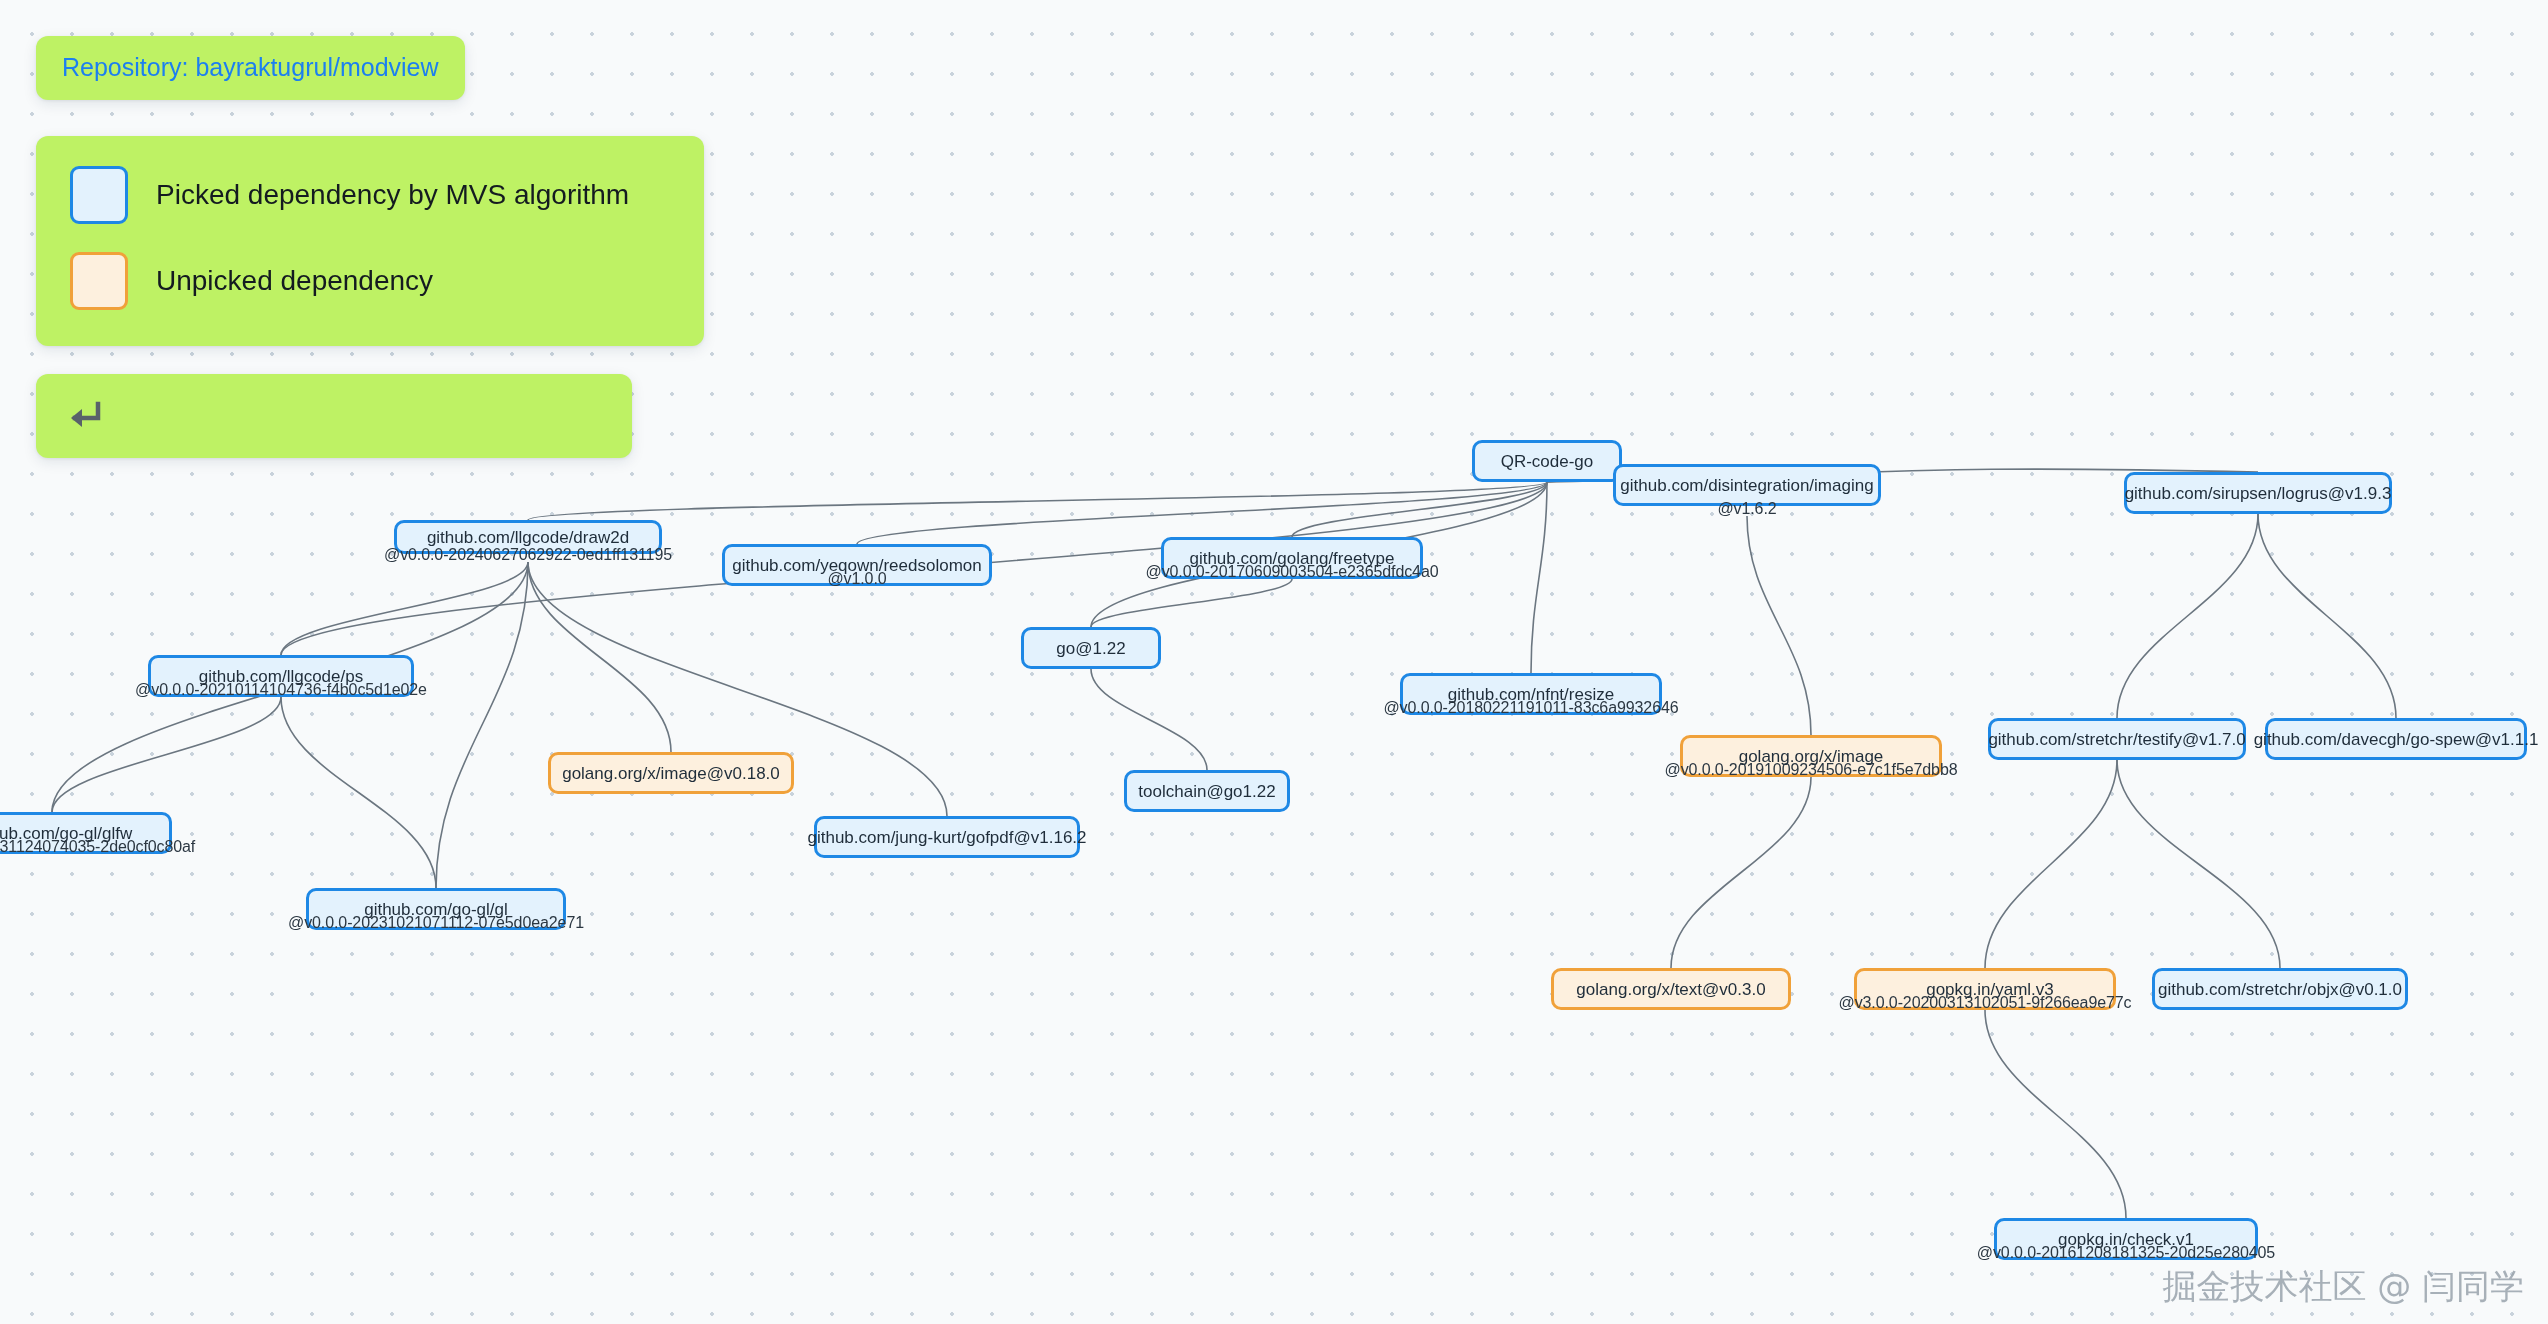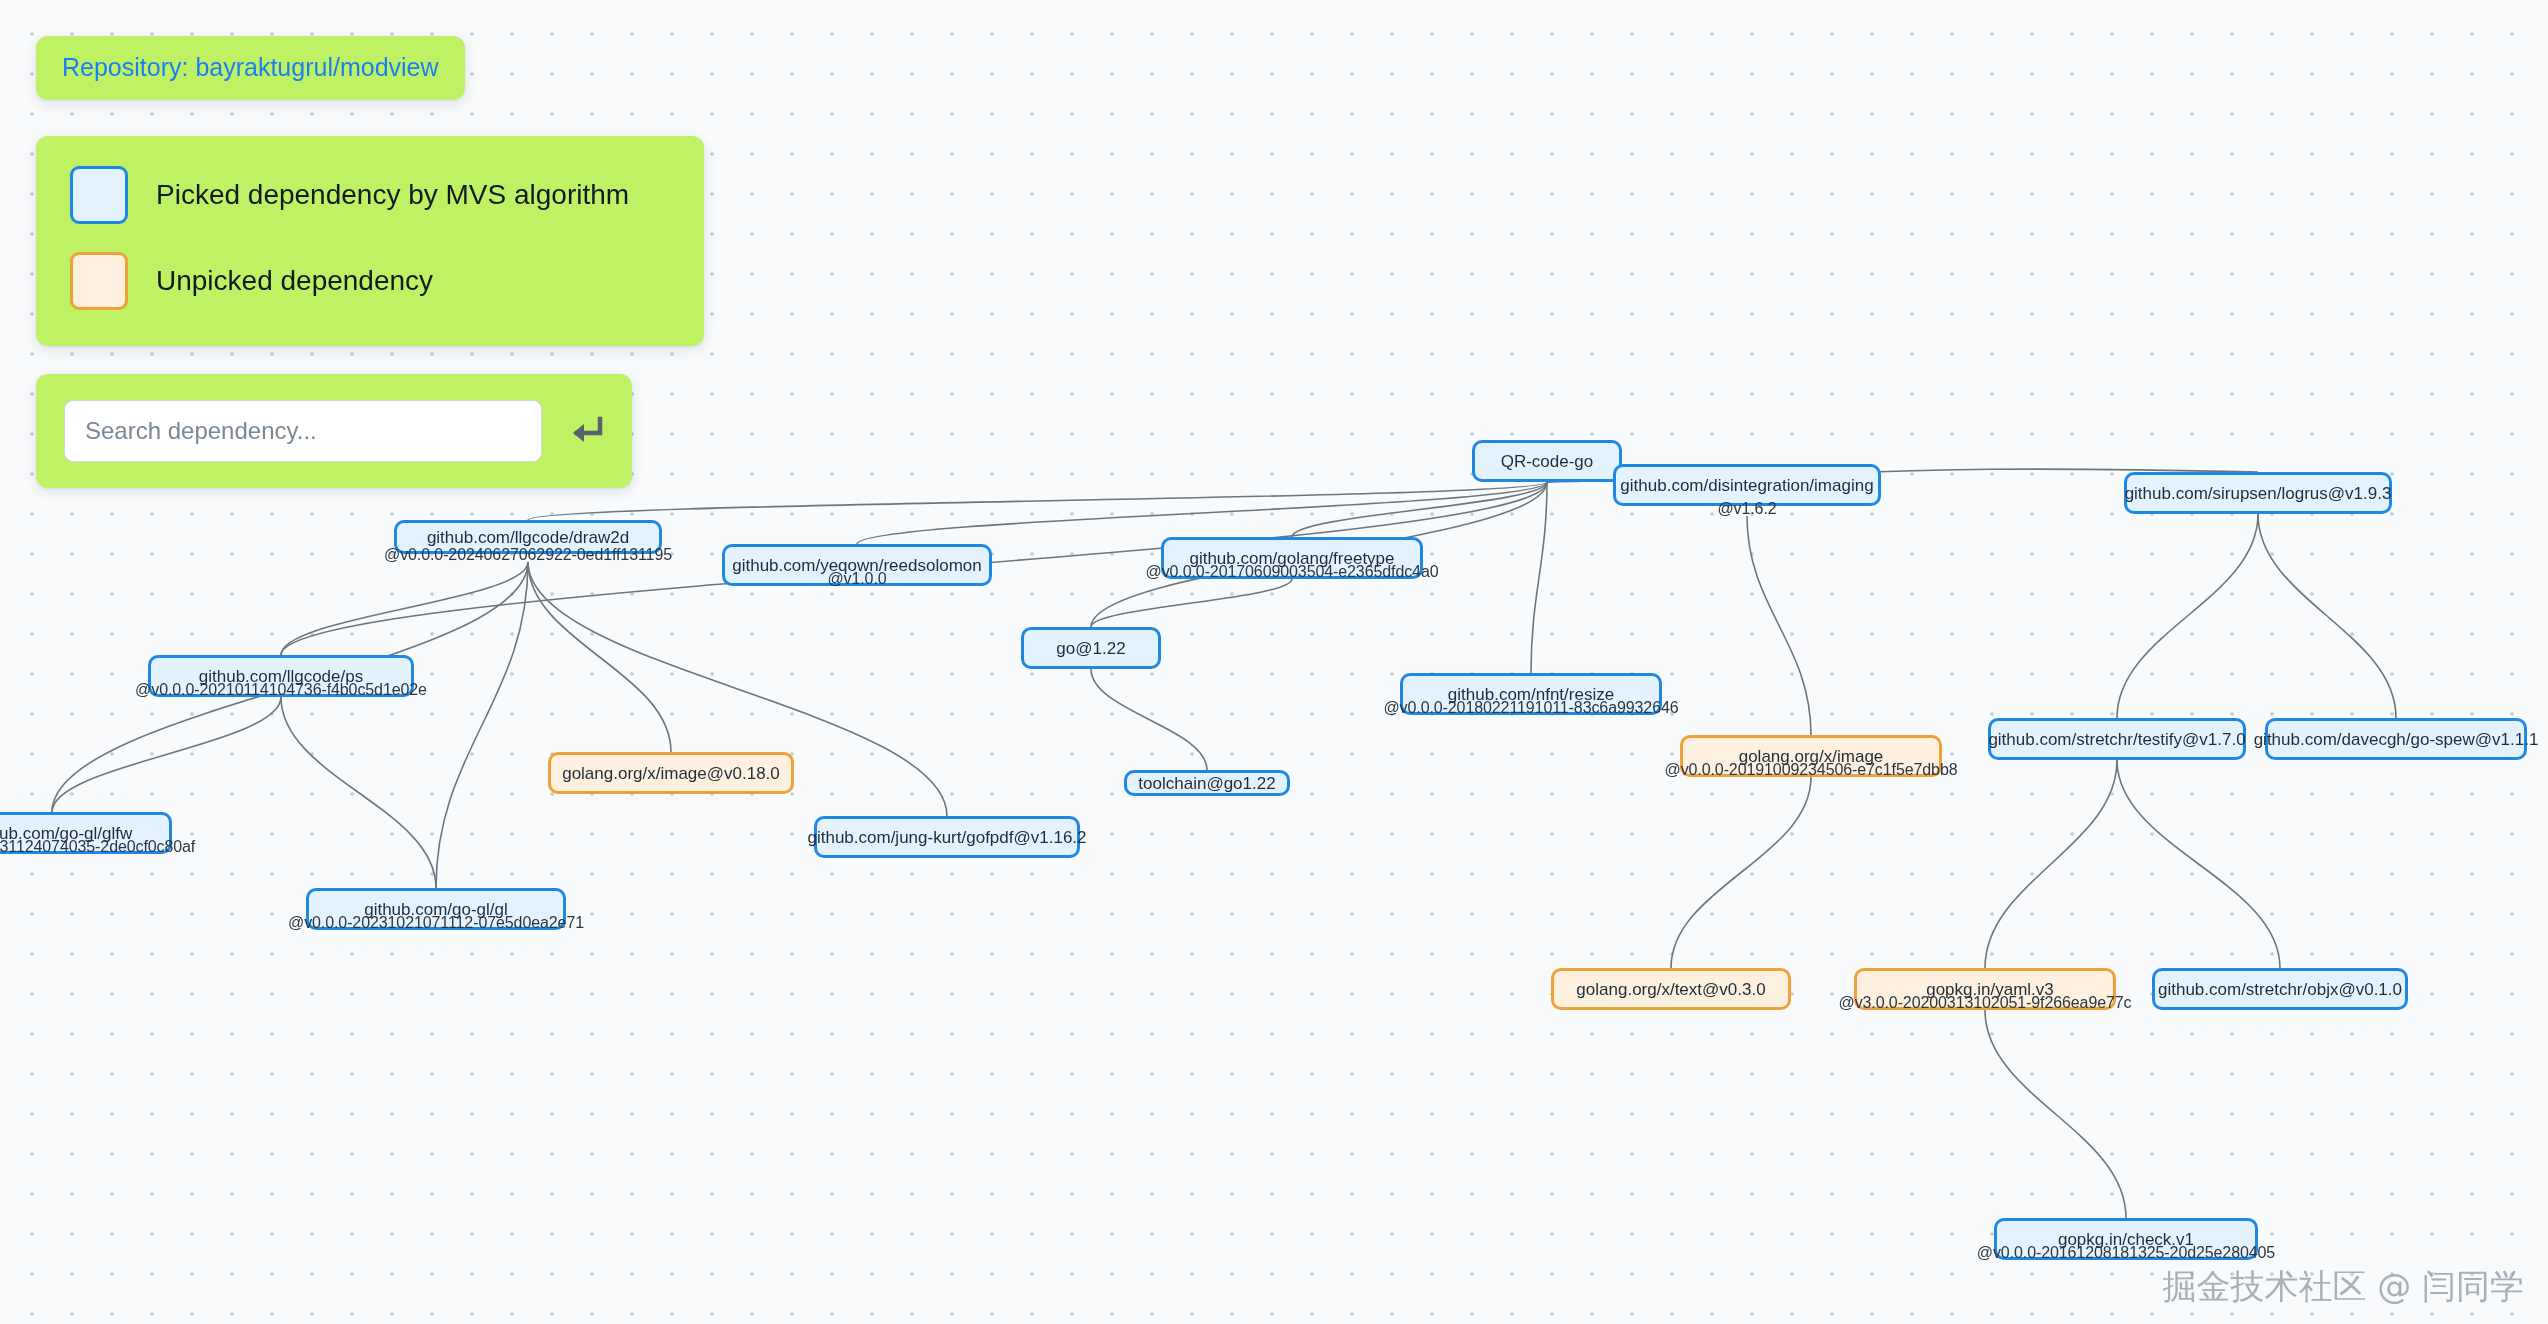--- a/index.html
+++ b/index.html
@@ -245,21 +245,21 @@
       <div class="node unpicked" style="left: 1680px; top: 735px; width: 262px; height: 42px;">
         <span class="node-label">golang.org/x/image</span>
       </div>
       <div class="node-version" style="left: 1811px; top: 777px; position: absolute; transform: translate(-50%, -10px);">@v0.0.0-20191009234506-e7c1f5e7dbb8</div>
       <div class="node picked" style="left: 1988px; top: 718px; width: 258px; height: 42px;">
         <span class="node-label">github.com/stretchr/testify@v1.7.0</span>
       </div>
       <div class="node picked" style="left: 2265px; top: 718px; width: 262px; height: 42px;">
         <span class="node-label">github.com/davecgh/go-spew@v1.1.1</span>
       </div>
-      <div class="node picked" style="left: 1124px; top: 770px; width: 166px; height: 26px;">
+      <div class="node picked" style="left: 1124px; top: 770px; width: 166px; height: 42px;">
         <span class="node-label">toolchain@go1.22</span>
       </div>
       <div class="node picked" style="left: -68px; top: 812px; width: 240px; height: 42px;">
         <span class="node-label">github.com/go-gl/glfw</span>
       </div>
       <div class="node-version" style="left: 52px; top: 854px; position: absolute; transform: translate(-50%, -10px);">@v0.0.0-20231124074035-2de0cf0c80af</div>
       <div class="node picked" style="left: 814px; top: 816px; width: 266px; height: 42px;">
         <span class="node-label">github.com/jung-kurt/gofpdf@v1.16.2</span>
       </div>
       <div class="node picked" style="left: 306px; top: 888px; width: 260px; height: 42px;">
@@ -292,21 +292,20 @@
     <div class="legend-swatch picked"></div>
     <div class="legend-text">Picked dependency by MVS algorithm</div>
   </div>
   <div class="legend-row">
     <div class="legend-swatch unpicked"></div>
     <div class="legend-text">Unpicked dependency</div>
   </div>
 </div>
 
 <div class="panel" id="search-panel">
-  <input id="search-input" type="text" placeholder="Search dependency..." style="">
   <button id="search-submit">
     <svg width="38" height="32" viewBox="0 0 38 32">
       <path d="M34 4 L34 18 L11 18" fill="none" stroke="#59626a" stroke-width="4.5" stroke-linecap="square" stroke-linejoin="miter"></path>
       <path d="M18 9 L7 18 L18 27 Z" fill="#59626a"></path>
     </svg>
   </button>
 </div>
 
 <div id="watermark">掘金技术社区 @ 闫同学</div>
 

